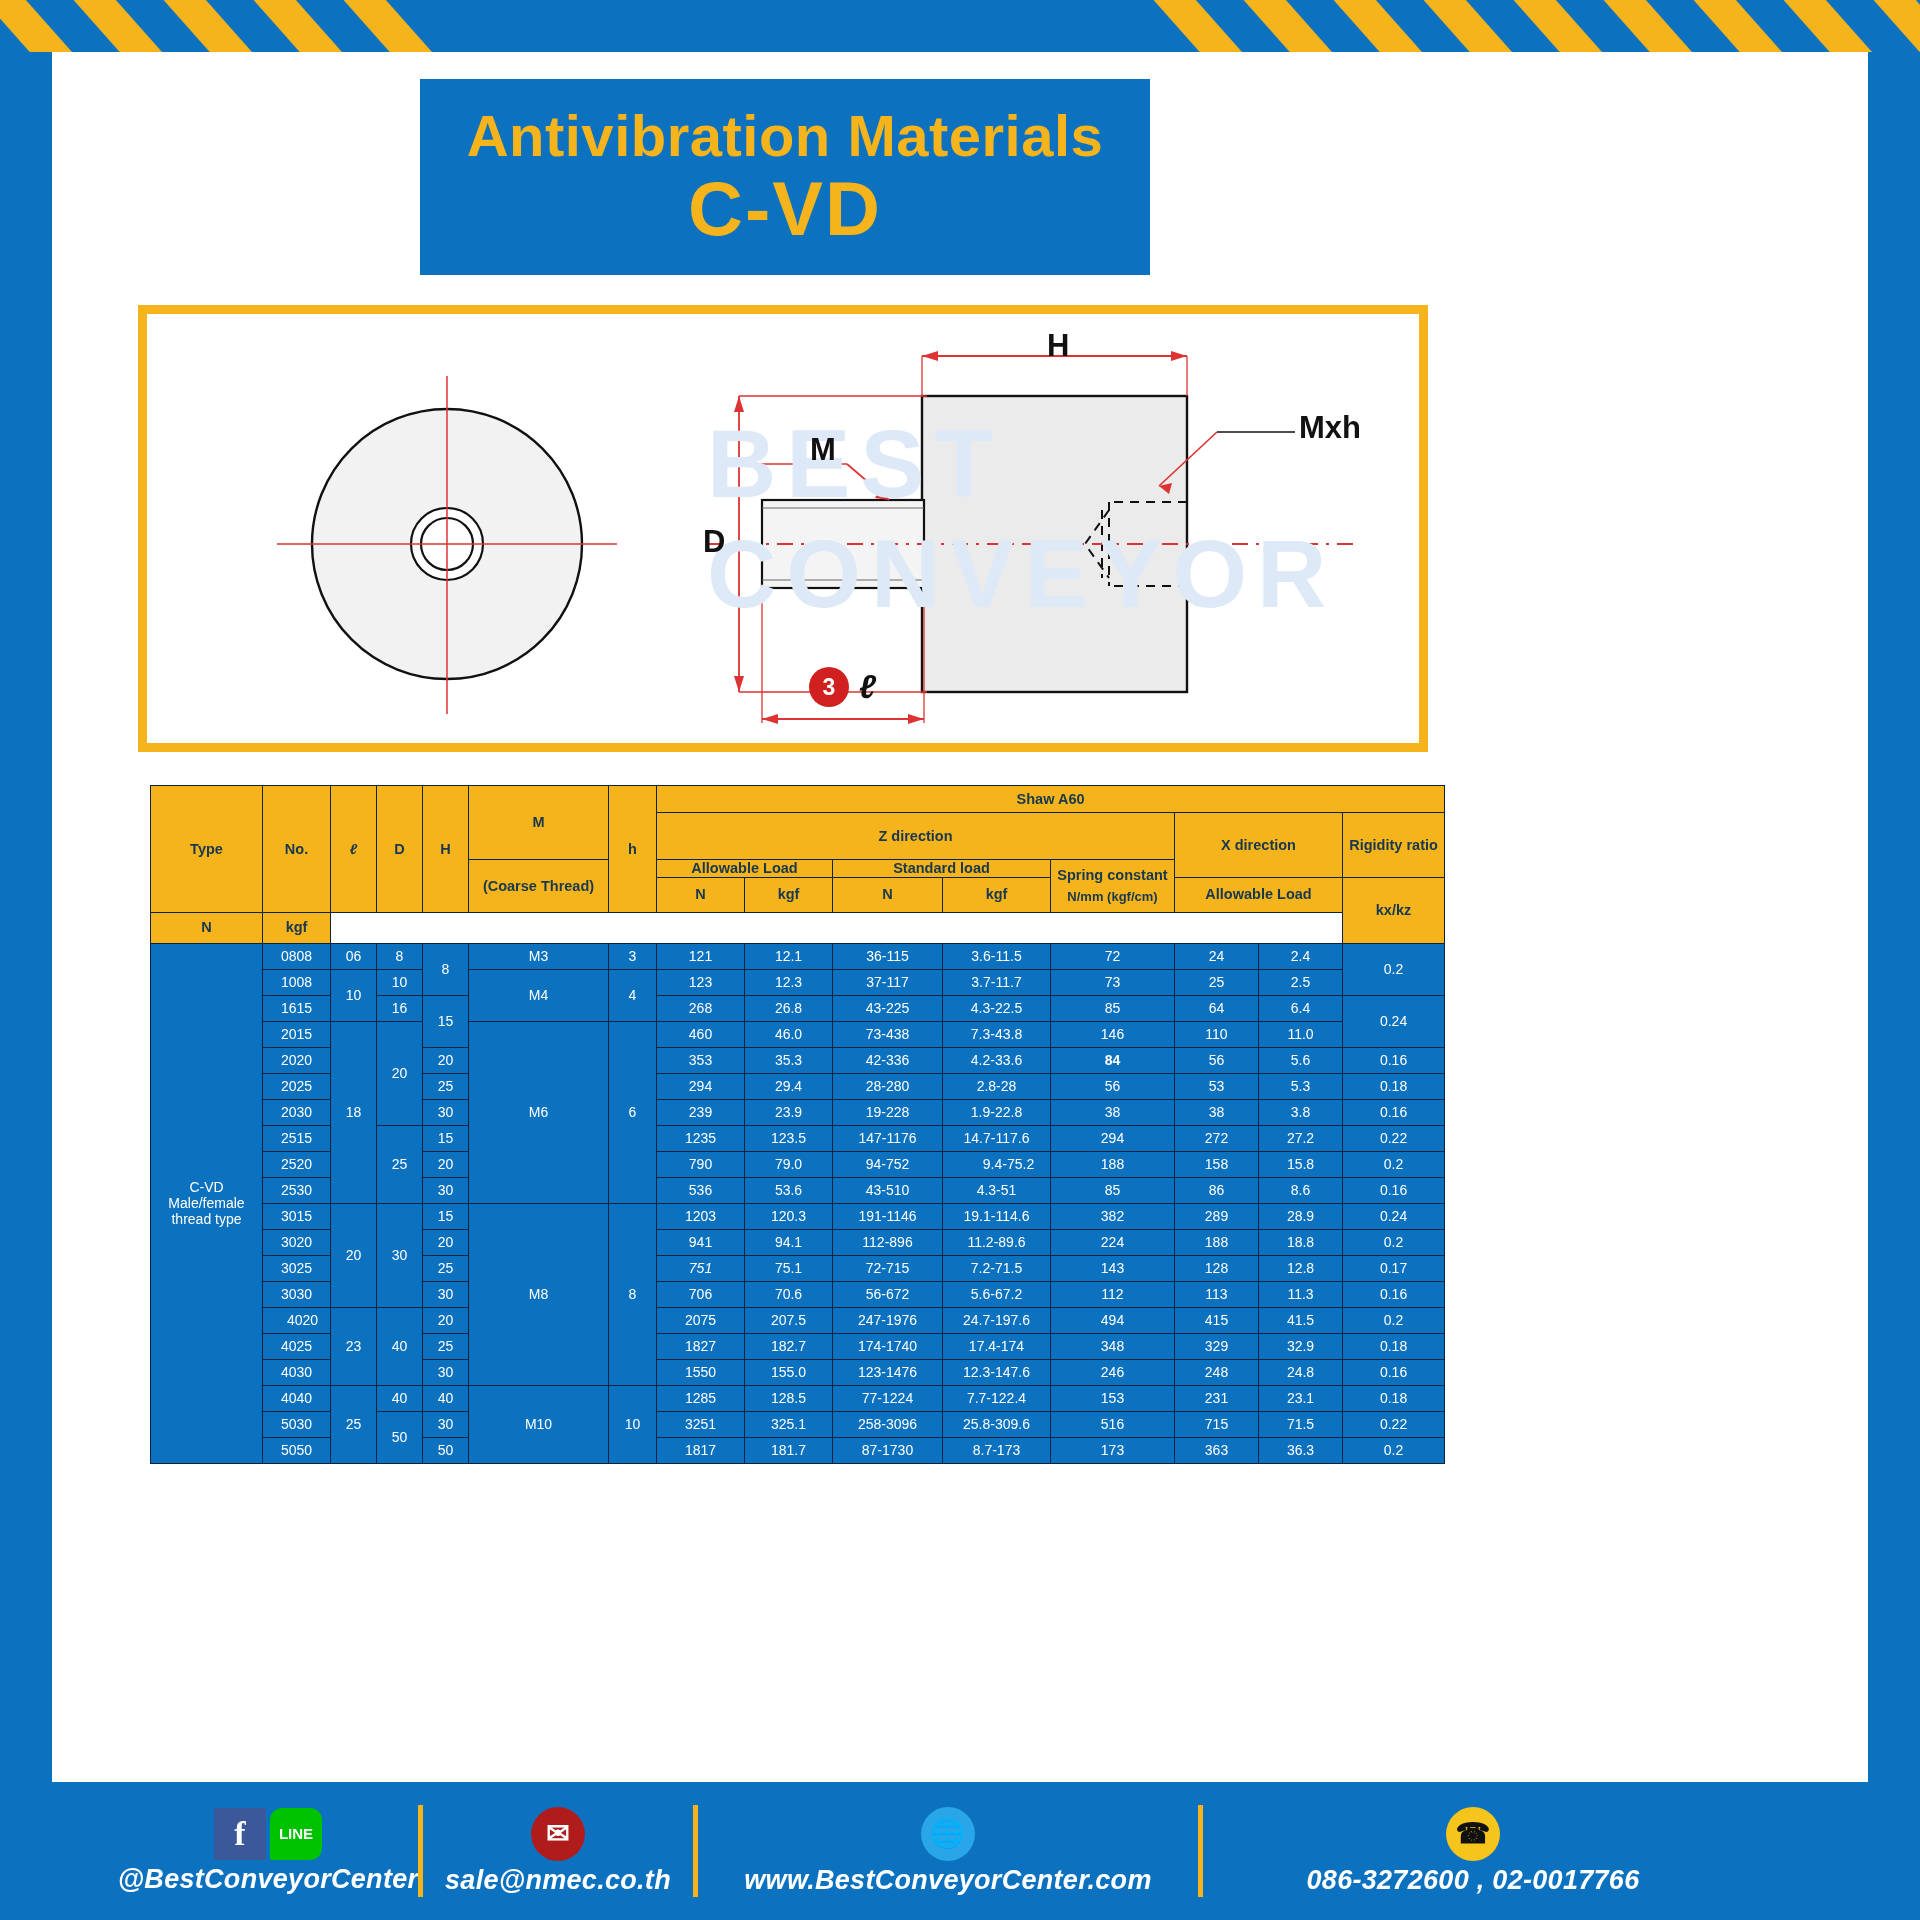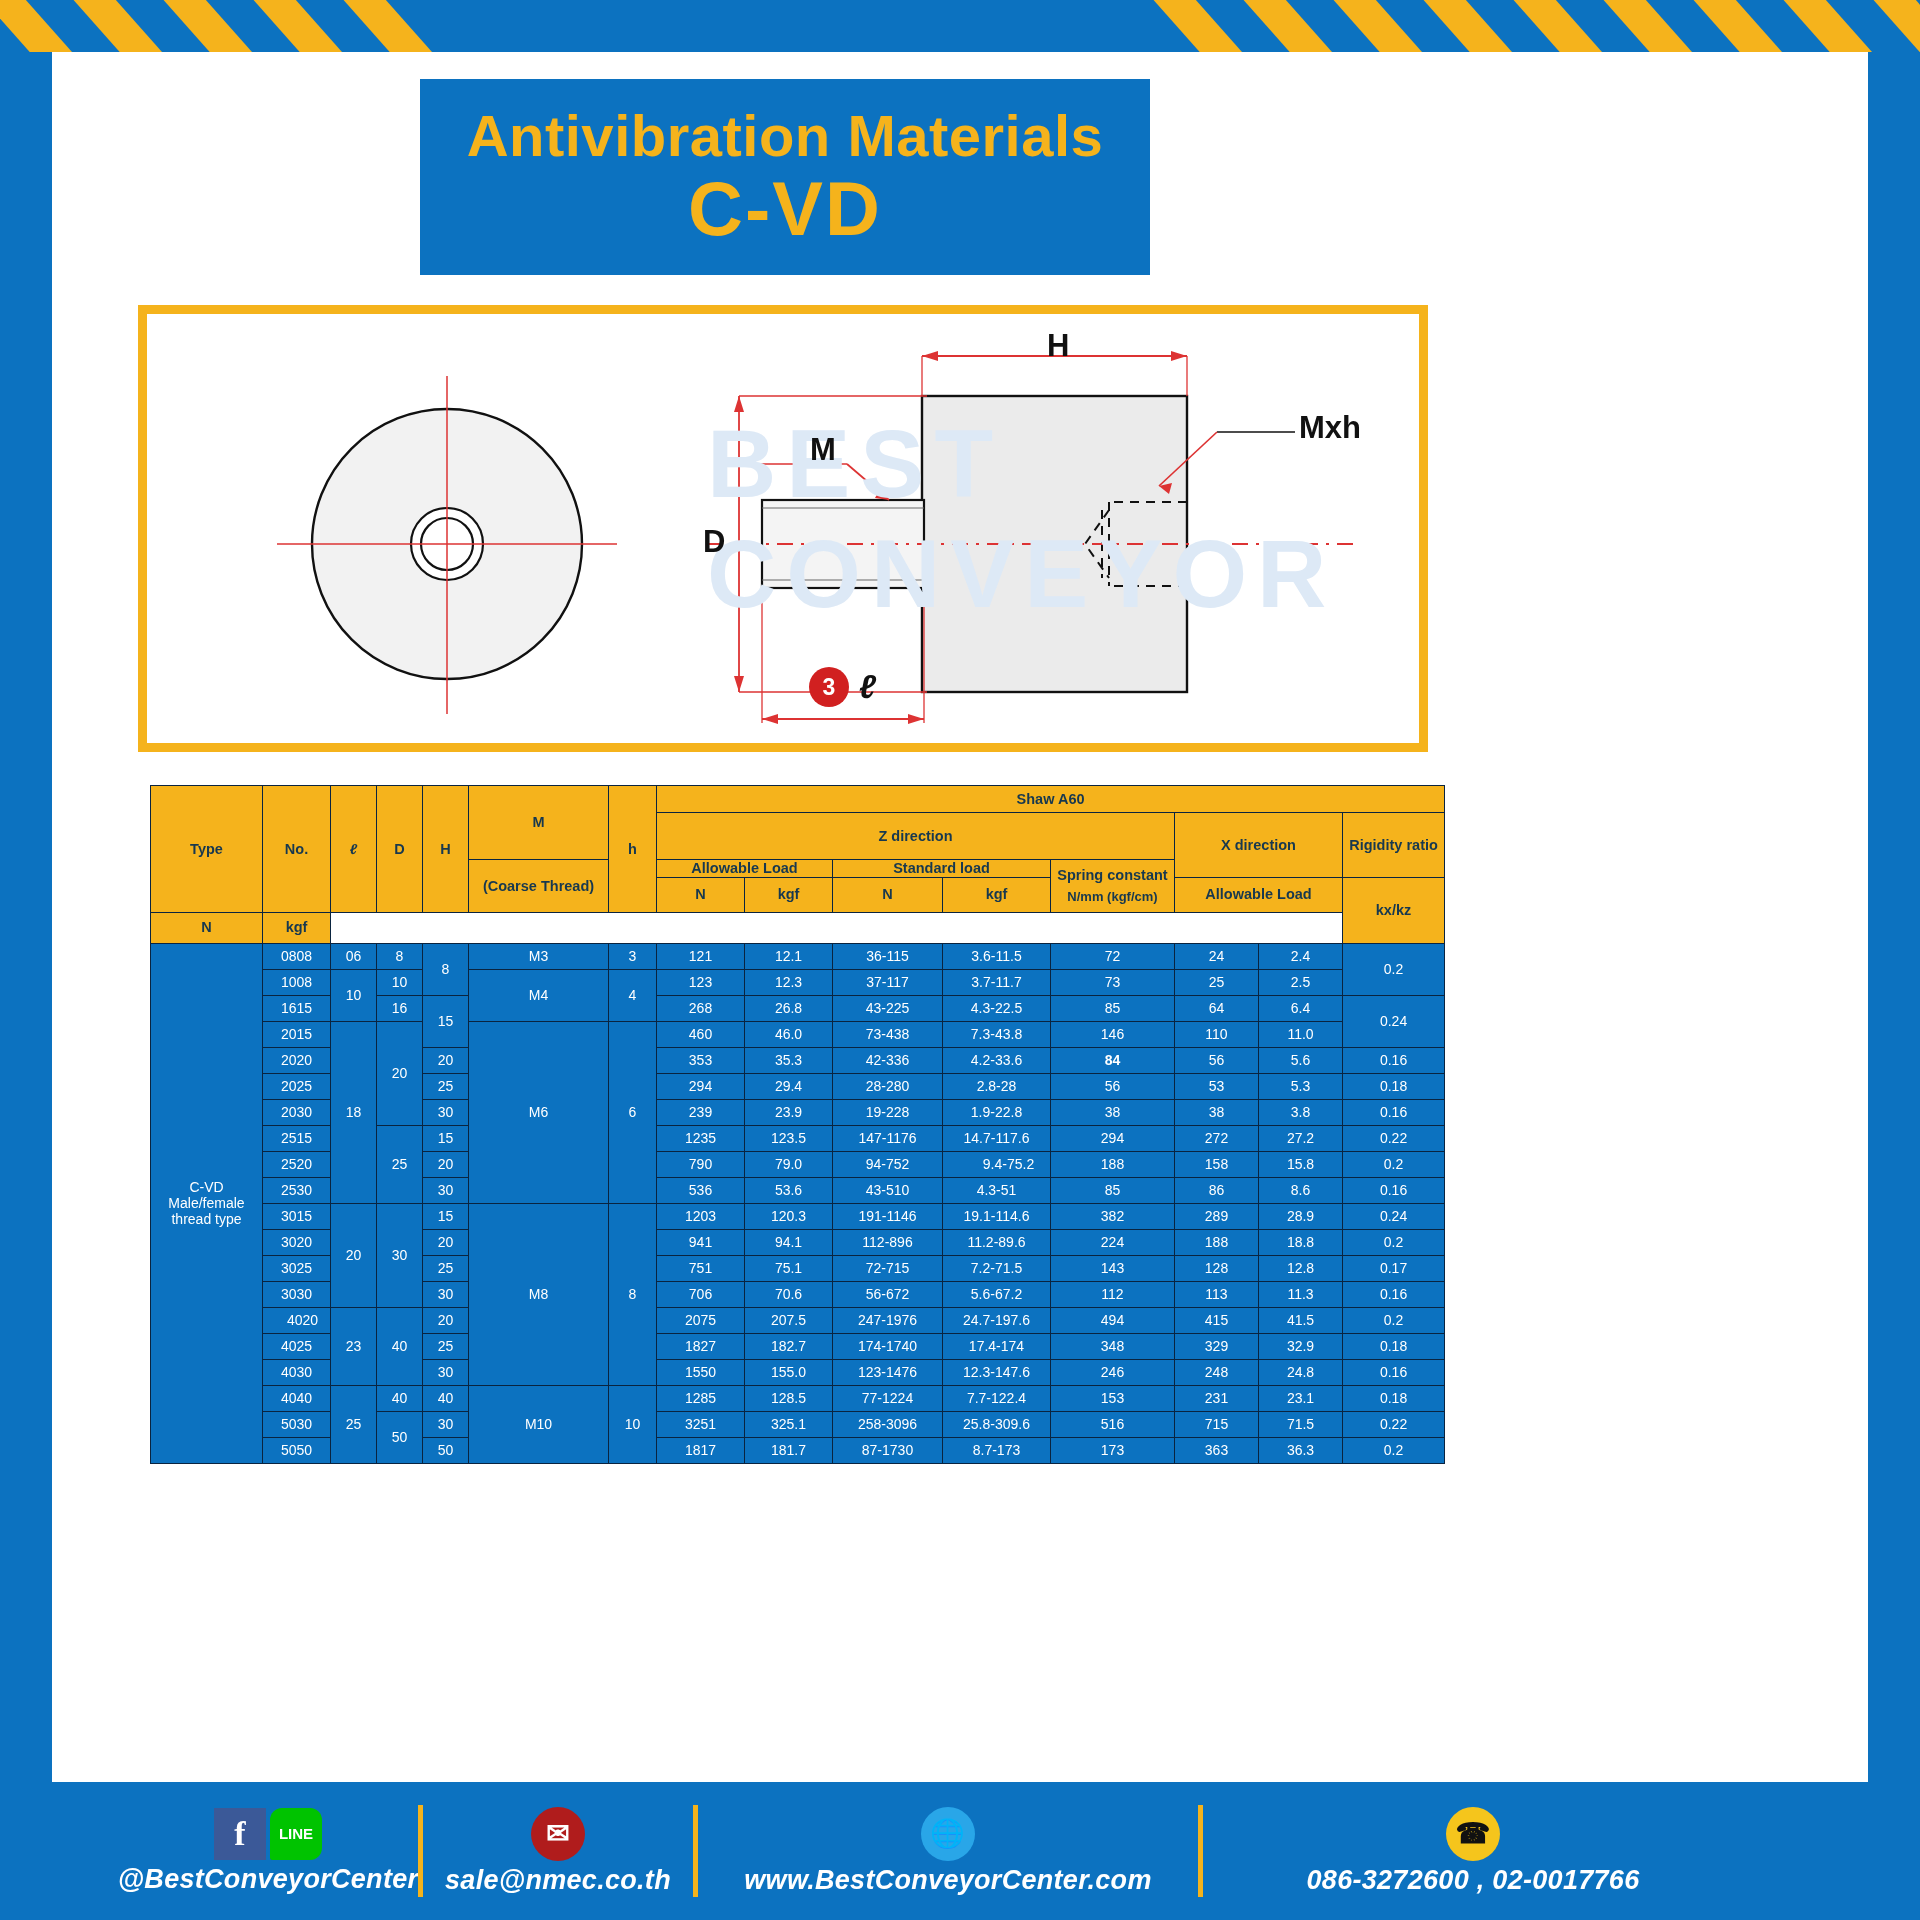--- a/index.html
+++ b/index.html
@@ -367,21 +367,21 @@
           <td style="height: 25px;">112-896</td>
           <td style="height: 25px;">11.2-89.6</td>
           <td style="height: 25px;">224</td>
           <td style="height: 25px;">188</td>
           <td style="height: 25px;">18.8</td>
           <td style="height: 25px;">0.2</td>
         </tr>
         <tr>
           <td style="height: 25px;">3025</td>
           <td style="height: 25px;">25</td>
-          <td style="height: 25px;">751</td>
+          <td style="height: 25px; font-style: italic;">751</td>
           <td style="height: 25px;">75.1</td>
           <td style="height: 25px; text-align: center;">72-715</td>
           <td style="height: 25px;">7.2-71.5</td>
           <td style="height: 25px;">143</td>
           <td style="height: 25px;">128</td>
           <td style="height: 25px;">12.8</td>
           <td style="height: 25px;">0.17</td>
         </tr>
         <tr>
           <td style="height: 25px;">3030</td>

